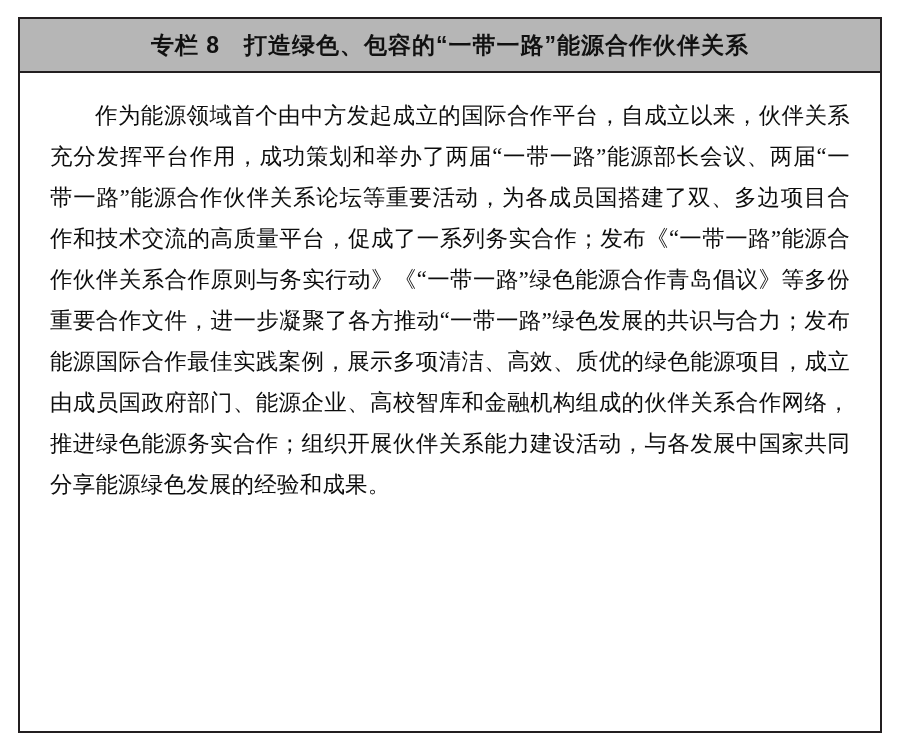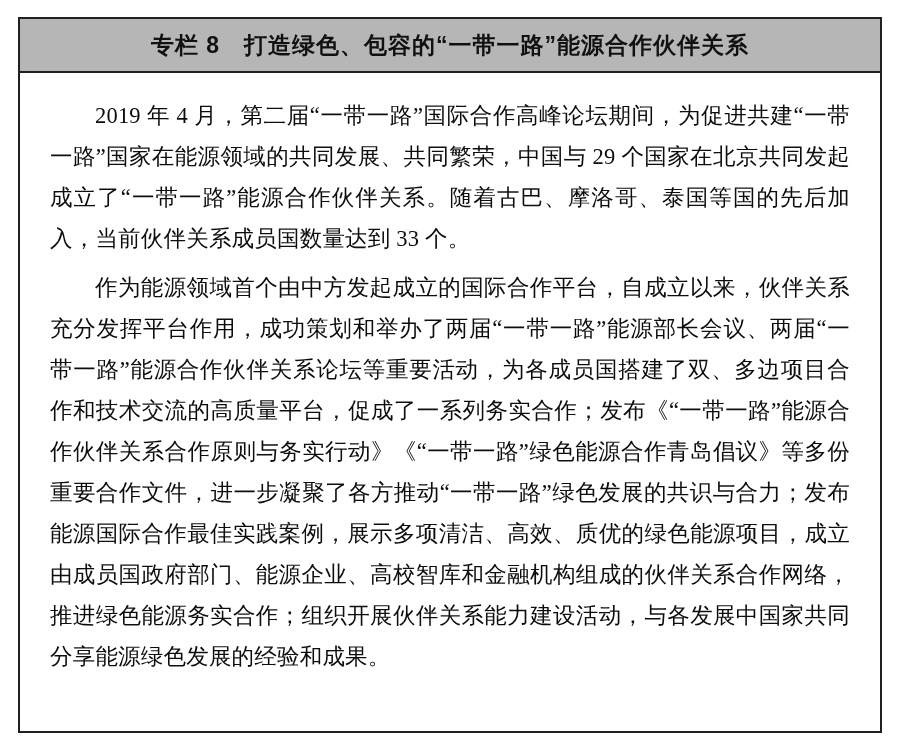--- a/index.html
+++ b/index.html
@@ -67,17 +67,16 @@
 </style>
 </head>
 <body>
 
 <div class="page">
   <div class="box">
     <div class="box-header">
       <div class="box-title">专栏 8　打造绿色、包容的“一带一路”能源合作伙伴关系</div>
     </div>
     <div class="box-body">
-      <p class="para">2019 年 4 月，第二届“一带一路”国际合作高峰论坛期间，为促进共建“一带一路”国家在能源领域的共同发展、共同繁荣，中国与 29 个国家在北京共同发起成立了“一带一路”能源合作伙伴关系。随着古巴、摩洛哥、泰国等国的先后加入，当前伙伴关系成员国数量达到 33 个。</p>
       <p class="para">作为能源领域首个由中方发起成立的国际合作平台，自成立以来，伙伴关系充分发挥平台作用，成功策划和举办了两届“一带一路”能源部长会议、两届“一带一路”能源合作伙伴关系论坛等重要活动，为各成员国搭建了双、多边项目合作和技术交流的高质量平台，促成了一系列务实合作；发布《“一带一路”能源合作伙伴关系合作原则与务实行动》《“一带一路”绿色能源合作青岛倡议》等多份重要合作文件，进一步凝聚了各方推动“一带一路”绿色发展的共识与合力；发布能源国际合作最佳实践案例，展示多项清洁、高效、质优的绿色能源项目，成立由成员国政府部门、能源企业、高校智库和金融机构组成的伙伴关系合作网络，推进绿色能源务实合作；组织开展伙伴关系能力建设活动，与各发展中国家共同分享能源绿色发展的经验和成果。</p>
     </div>
   </div>
 </div>
 
 </body></html>

